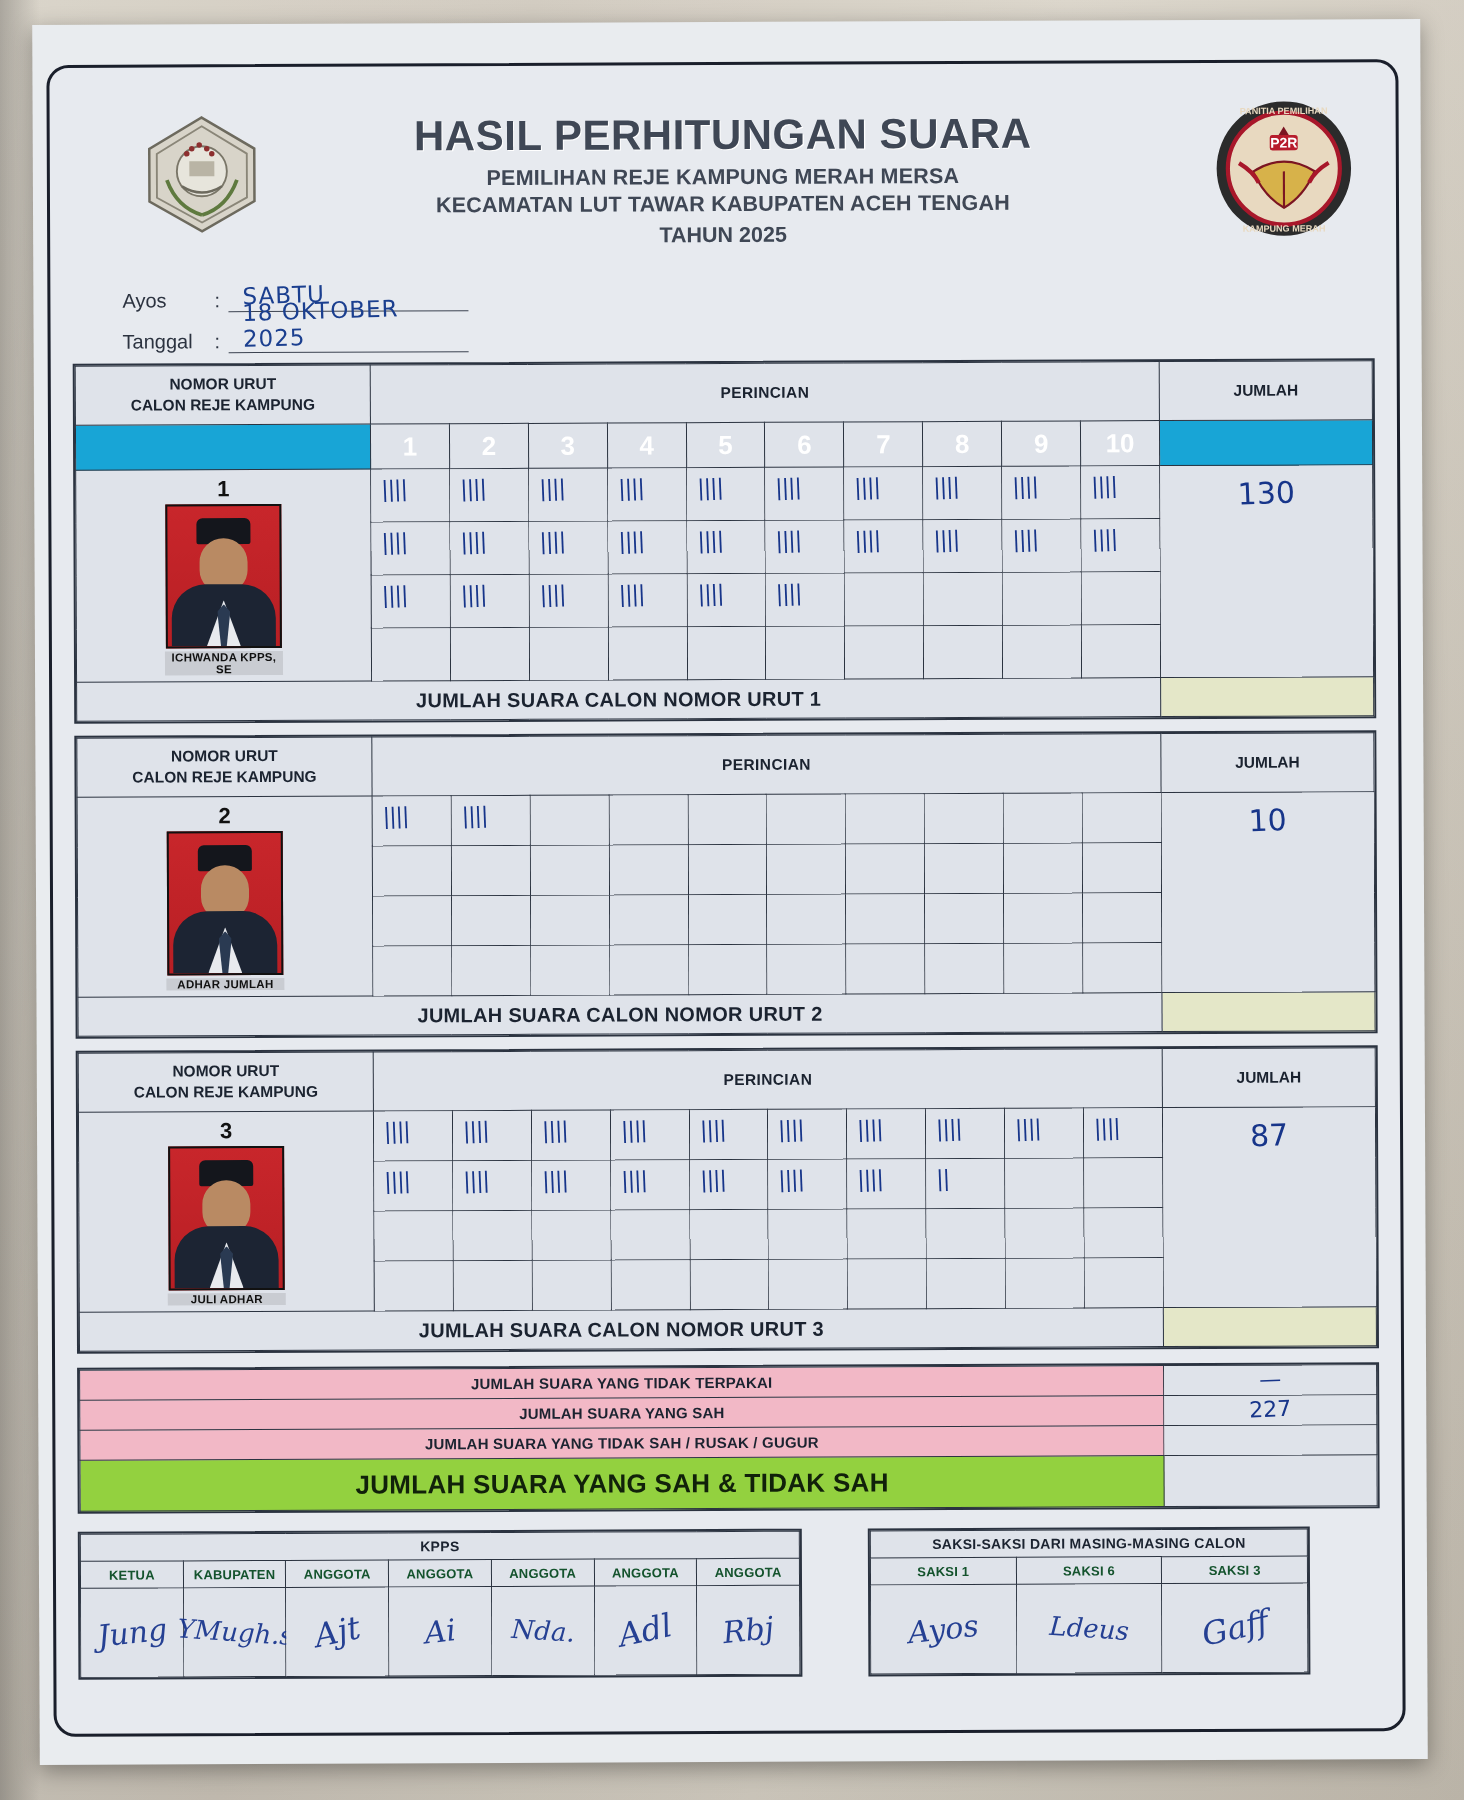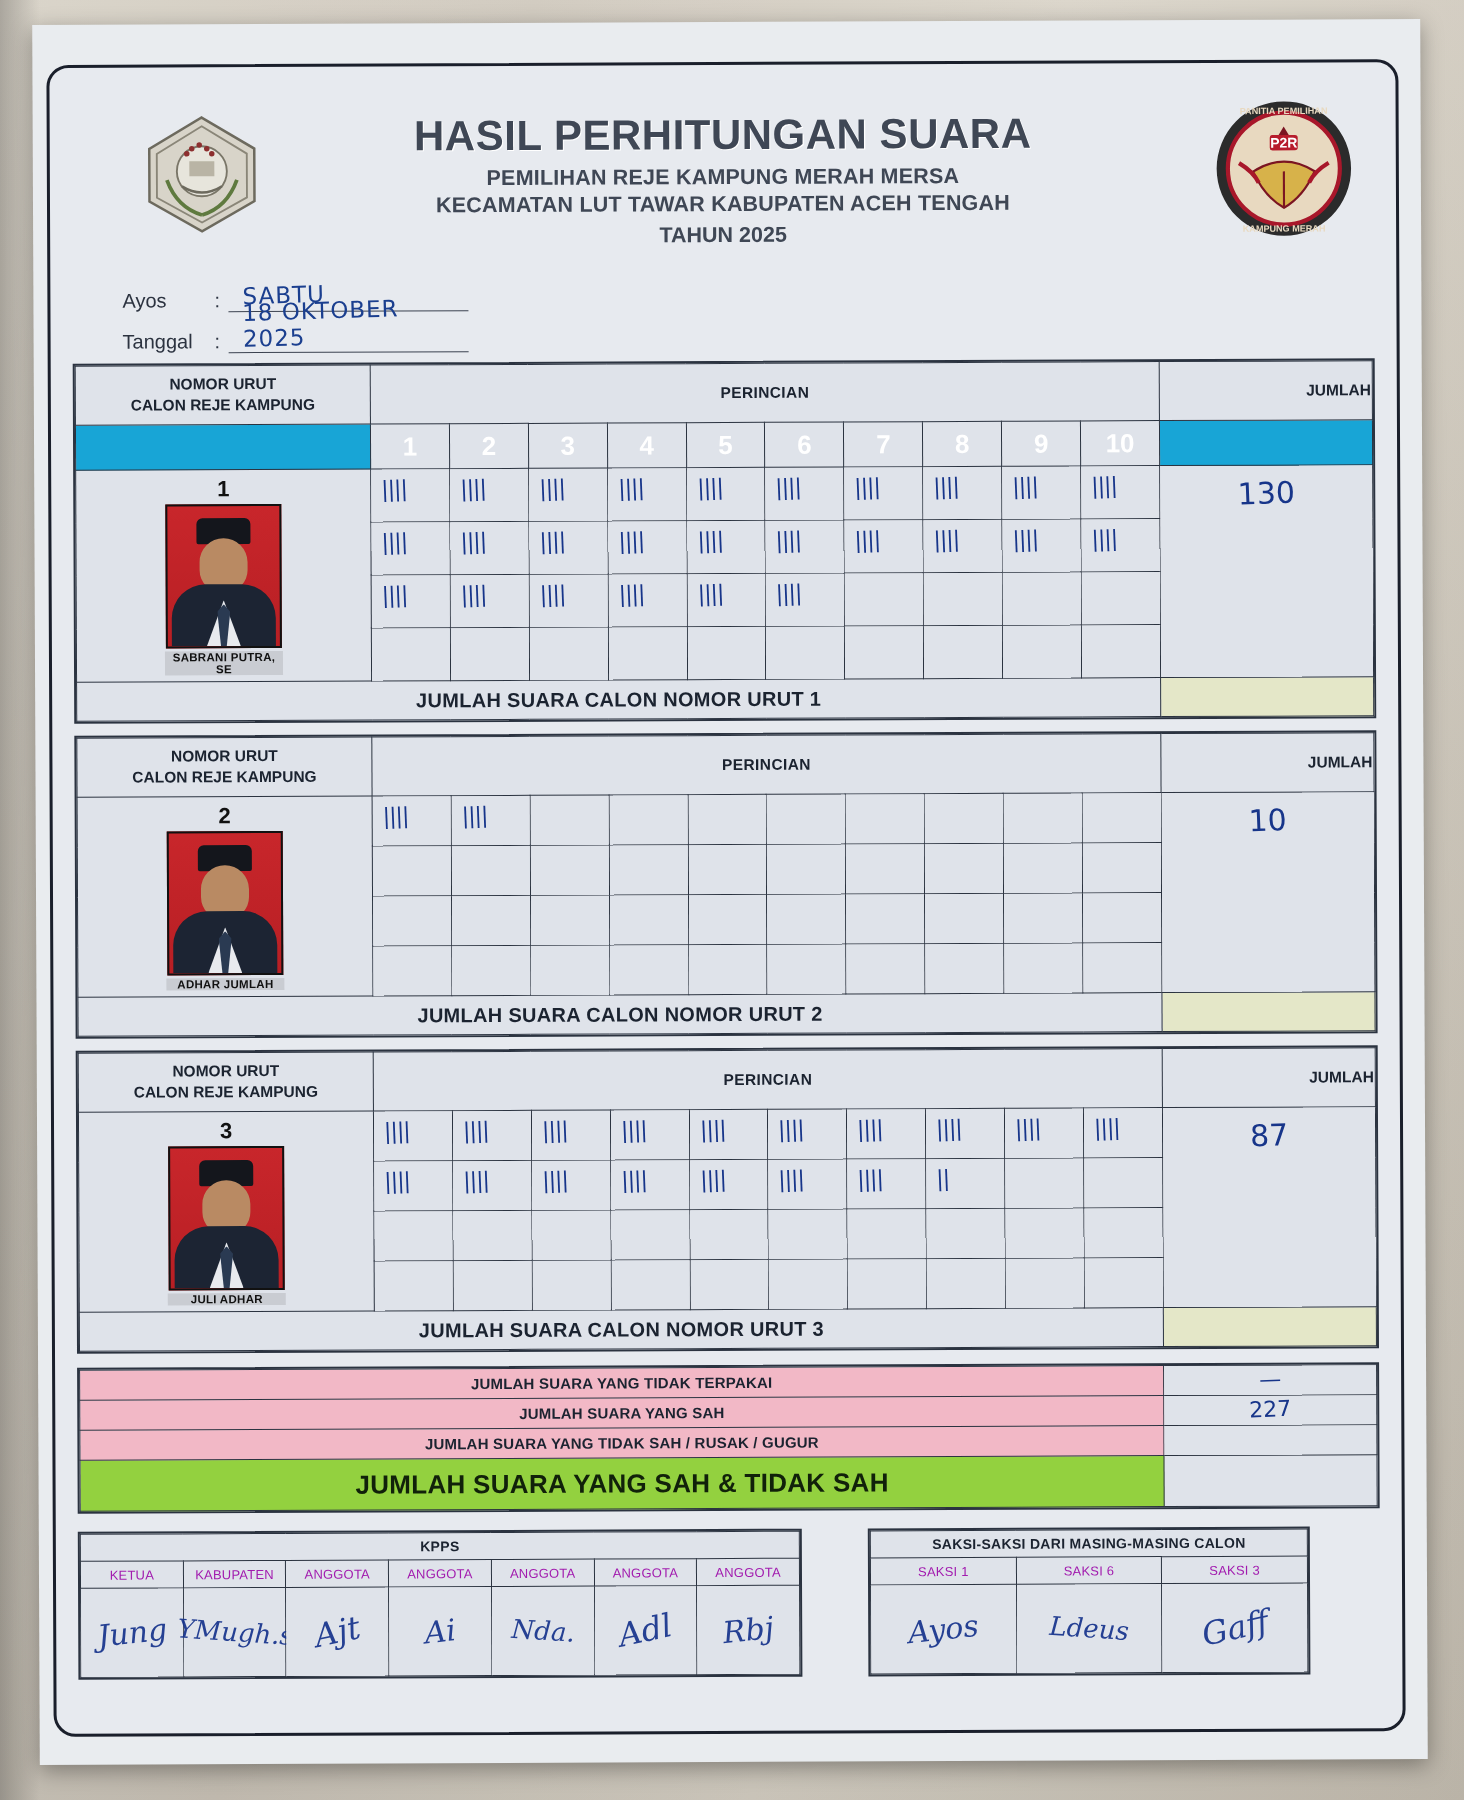--- a/index.html
+++ b/index.html
@@ -63,21 +63,21 @@
     position:absolute;left:14px;bottom:3px;
     transform:rotate(-1.4deg);
     letter-spacing:1px;
   }
   
   .blk{margin:0 0 12px 0;border:2.5px solid #2b3340;}
   table.vt{border-collapse:collapse;width:100%;table-layout:fixed;}
   table.vt td,table.vt th{border:1.6px solid #2b3340;background:#dfe3ea;}
   .hd-left{width:292px;height:56px;text-align:center;font-size:15.5px;font-weight:bold;color:#1b2330;line-height:1.35;}
   .hd-mid{text-align:center;font-size:15.5px;font-weight:bold;color:#1b2330;letter-spacing:.4px;}
-  .hd-right{width:210px;text-align:right;font-size:15.5px;font-weight:bold;color:#1b2330;}
+  .hd-right{width:210px;text-align:center;font-size:15.5px;font-weight:bold;color:#1b2330;}
   .numrow td{background:#18a5d6;color:#fff;font-size:26px;font-weight:bold;text-align:center;height:42px;}
   .numrow td.blank{background:#18a5d6;}
   .photo-cell{vertical-align:top;text-align:center;padding:6px 0 4px 0;background:#dfe3ea;}
   .cand{display:inline-block;width:118px;}
   .cand-no{font-size:22px;font-weight:bold;color:#111;margin-bottom:2px;}
   .photo{
     width:112px;height:140px;margin:0 auto;
     background:linear-gradient(180deg,#c8262b 0%,#b81f24 100%);
     border:2px solid #111;position:relative;overflow:hidden;
   }
@@ -123,21 +123,21 @@
   .sm-hand{
     font-family:"DejaVu Sans", sans-serif;color:#17358a;font-size:22px;
     position:absolute;left:50%;top:1px;transform:translateX(-50%) rotate(-2deg);
   }
   
   .sigs{display:flex;gap:66px;margin-top:18px;}
   .sig-block{border:2.2px solid #2b3340;}
   table.sg{border-collapse:collapse;table-layout:fixed;}
   table.sg td{border:1.6px solid #2b3340;background:#dfe3ea;text-align:center;}
   .sg-title{font-size:14px;font-weight:bold;color:#1b2330;height:24px;letter-spacing:.3px;}
-  .sg-head{font-size:13px;font-weight:normal;color:#a21caf;height:24px;letter-spacing:.2px;}
+  .sg-head{font-size:13px;font-weight:bold;color:#14532d;height:24px;letter-spacing:.2px;}
   .sg-cell{height:86px;position:relative;}
   .sig{
     position:absolute;left:50%;top:50%;
     transform:translate(-50%,-50%) rotate(-6deg);
     color:#16338c;font-family:"DejaVu Serif", serif;
     font-size:30px;font-style:italic;
     white-space:nowrap;opacity:.92;
   }
   .sig.v2{transform:translate(-50%,-50%) rotate(4deg);font-size:26px;}
   .sig.v3{transform:translate(-50%,-50%) rotate(-12deg);font-size:32px;}
@@ -246,21 +246,21 @@
             <td class="photo-cell" rowspan="4">
               <div class="cand">
                 <div class="cand-no">1</div>
                 <div class="photo">
                   <div class="hat"></div>
                       <div class="face"></div>
                       <div class="body"></div>
                   <div class="shirt"></div>
                       <div class="tie"></div>
                 </div>
-                <div class="cand-name">SABRANI PUTRA, SE</div>
+                <div class="cand-name">ICHWANDA KPPS, SE</div>
               </div>
             </td>
             <td class="tally-cell">
                   <span class="tally">||||</span>
                 </td>
             <td class="tally-cell">
                   <span class="tally">||||</span>
                 </td>
             <td class="tally-cell">
                   <span class="tally">||||</span>

